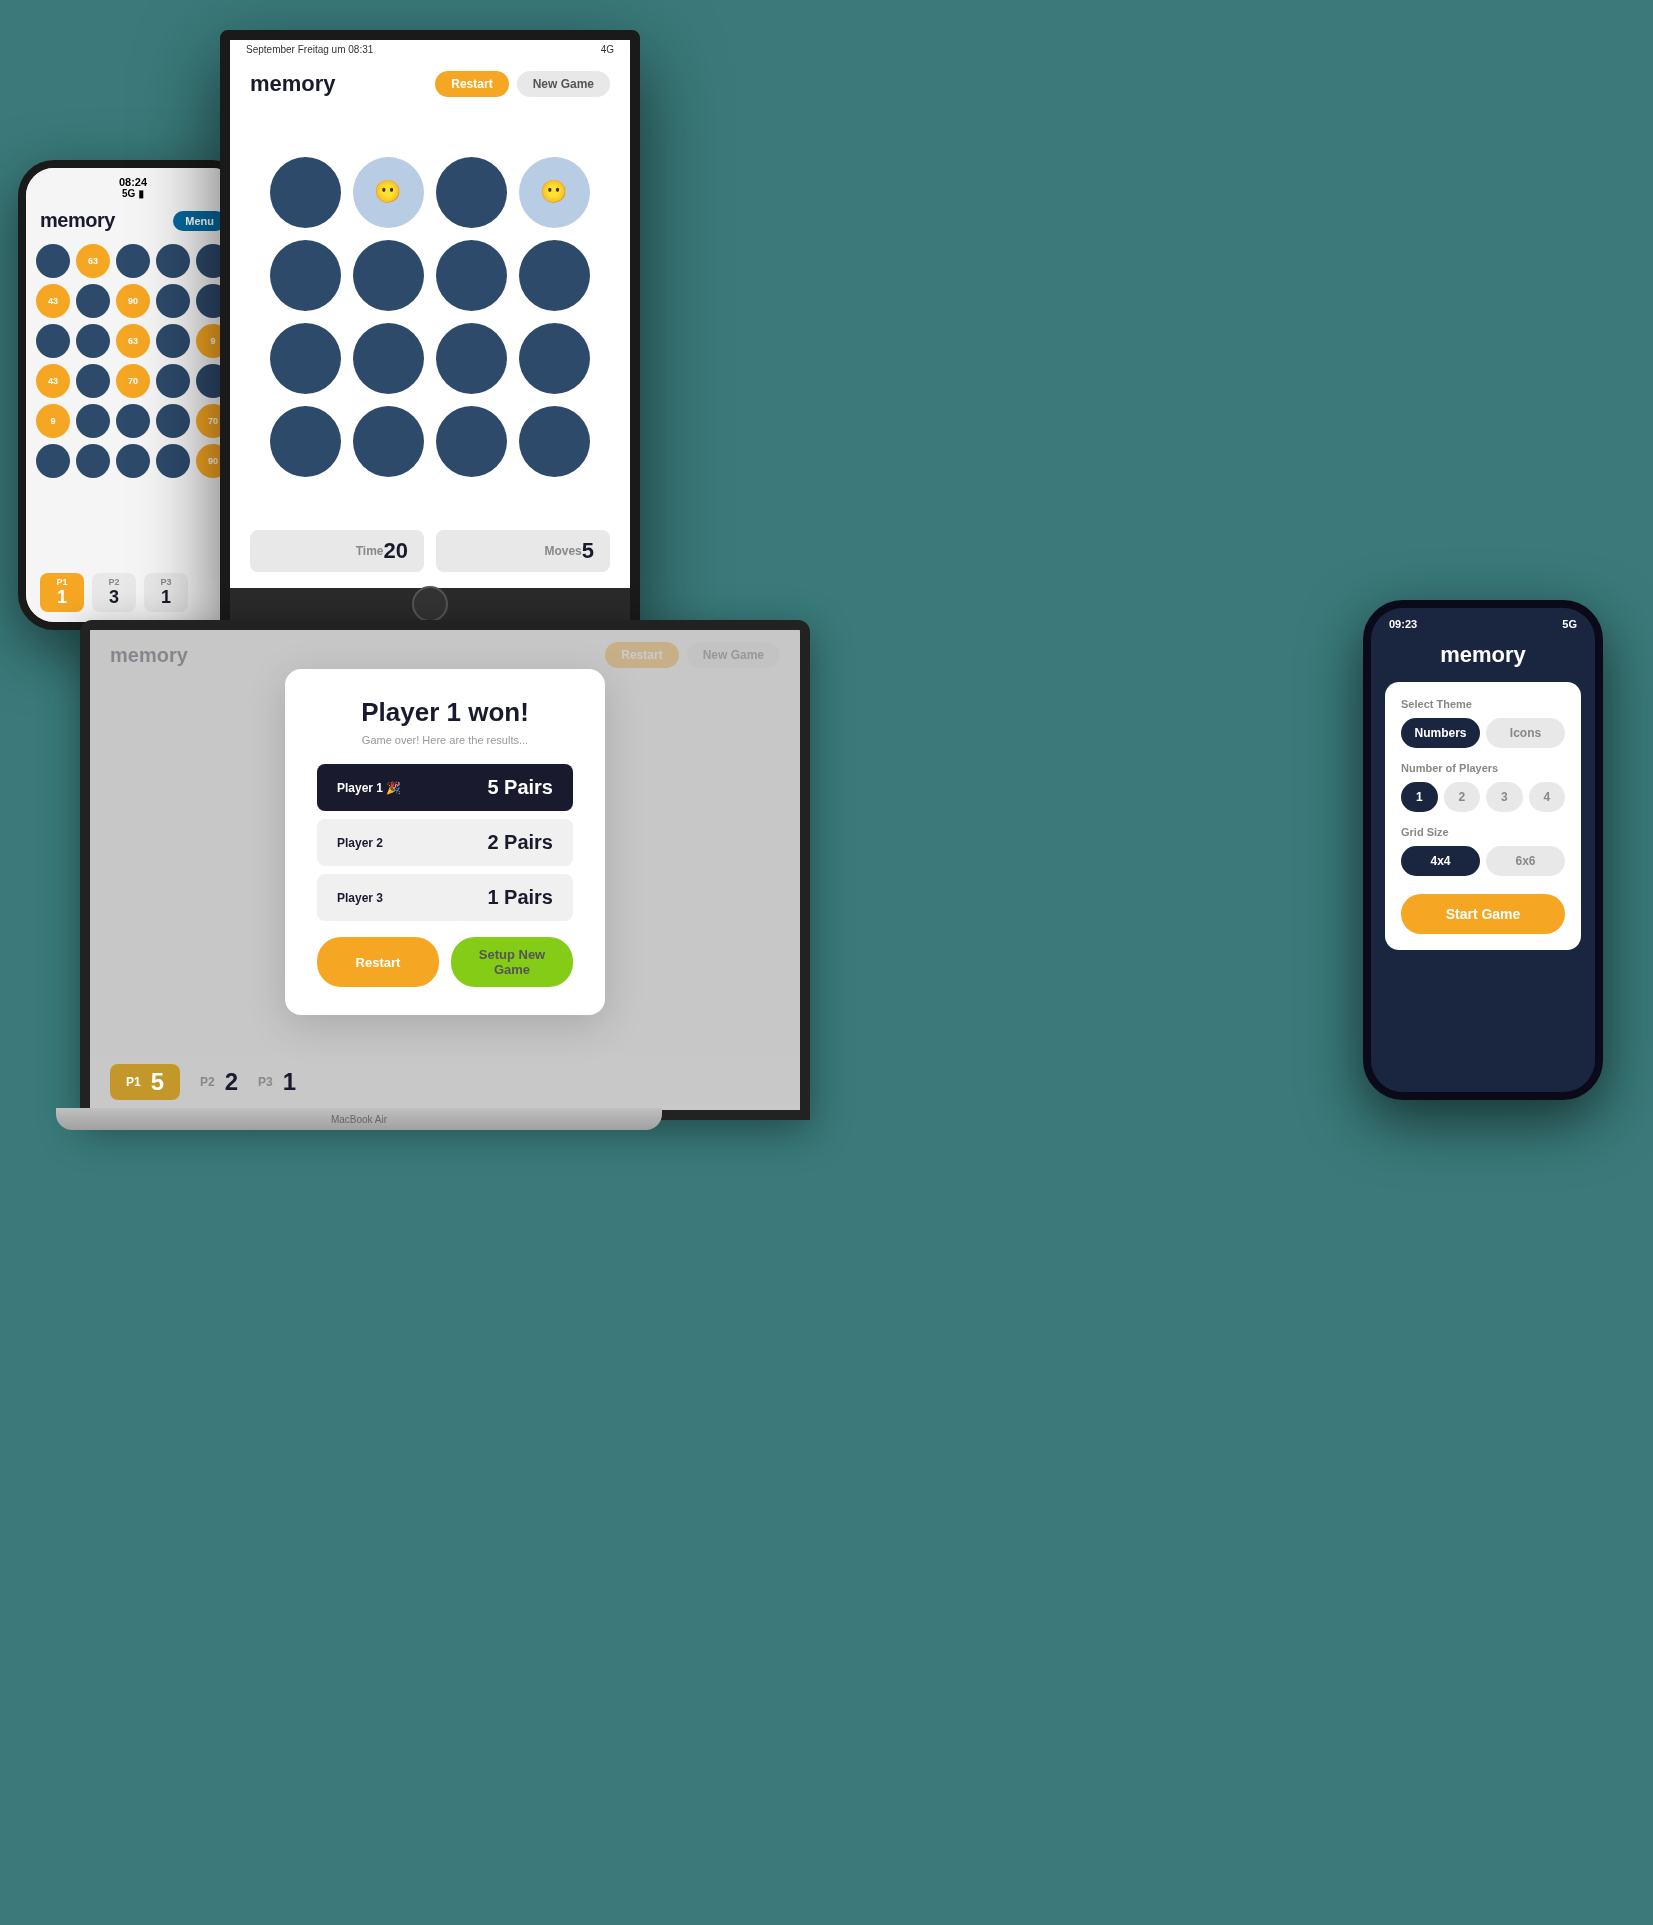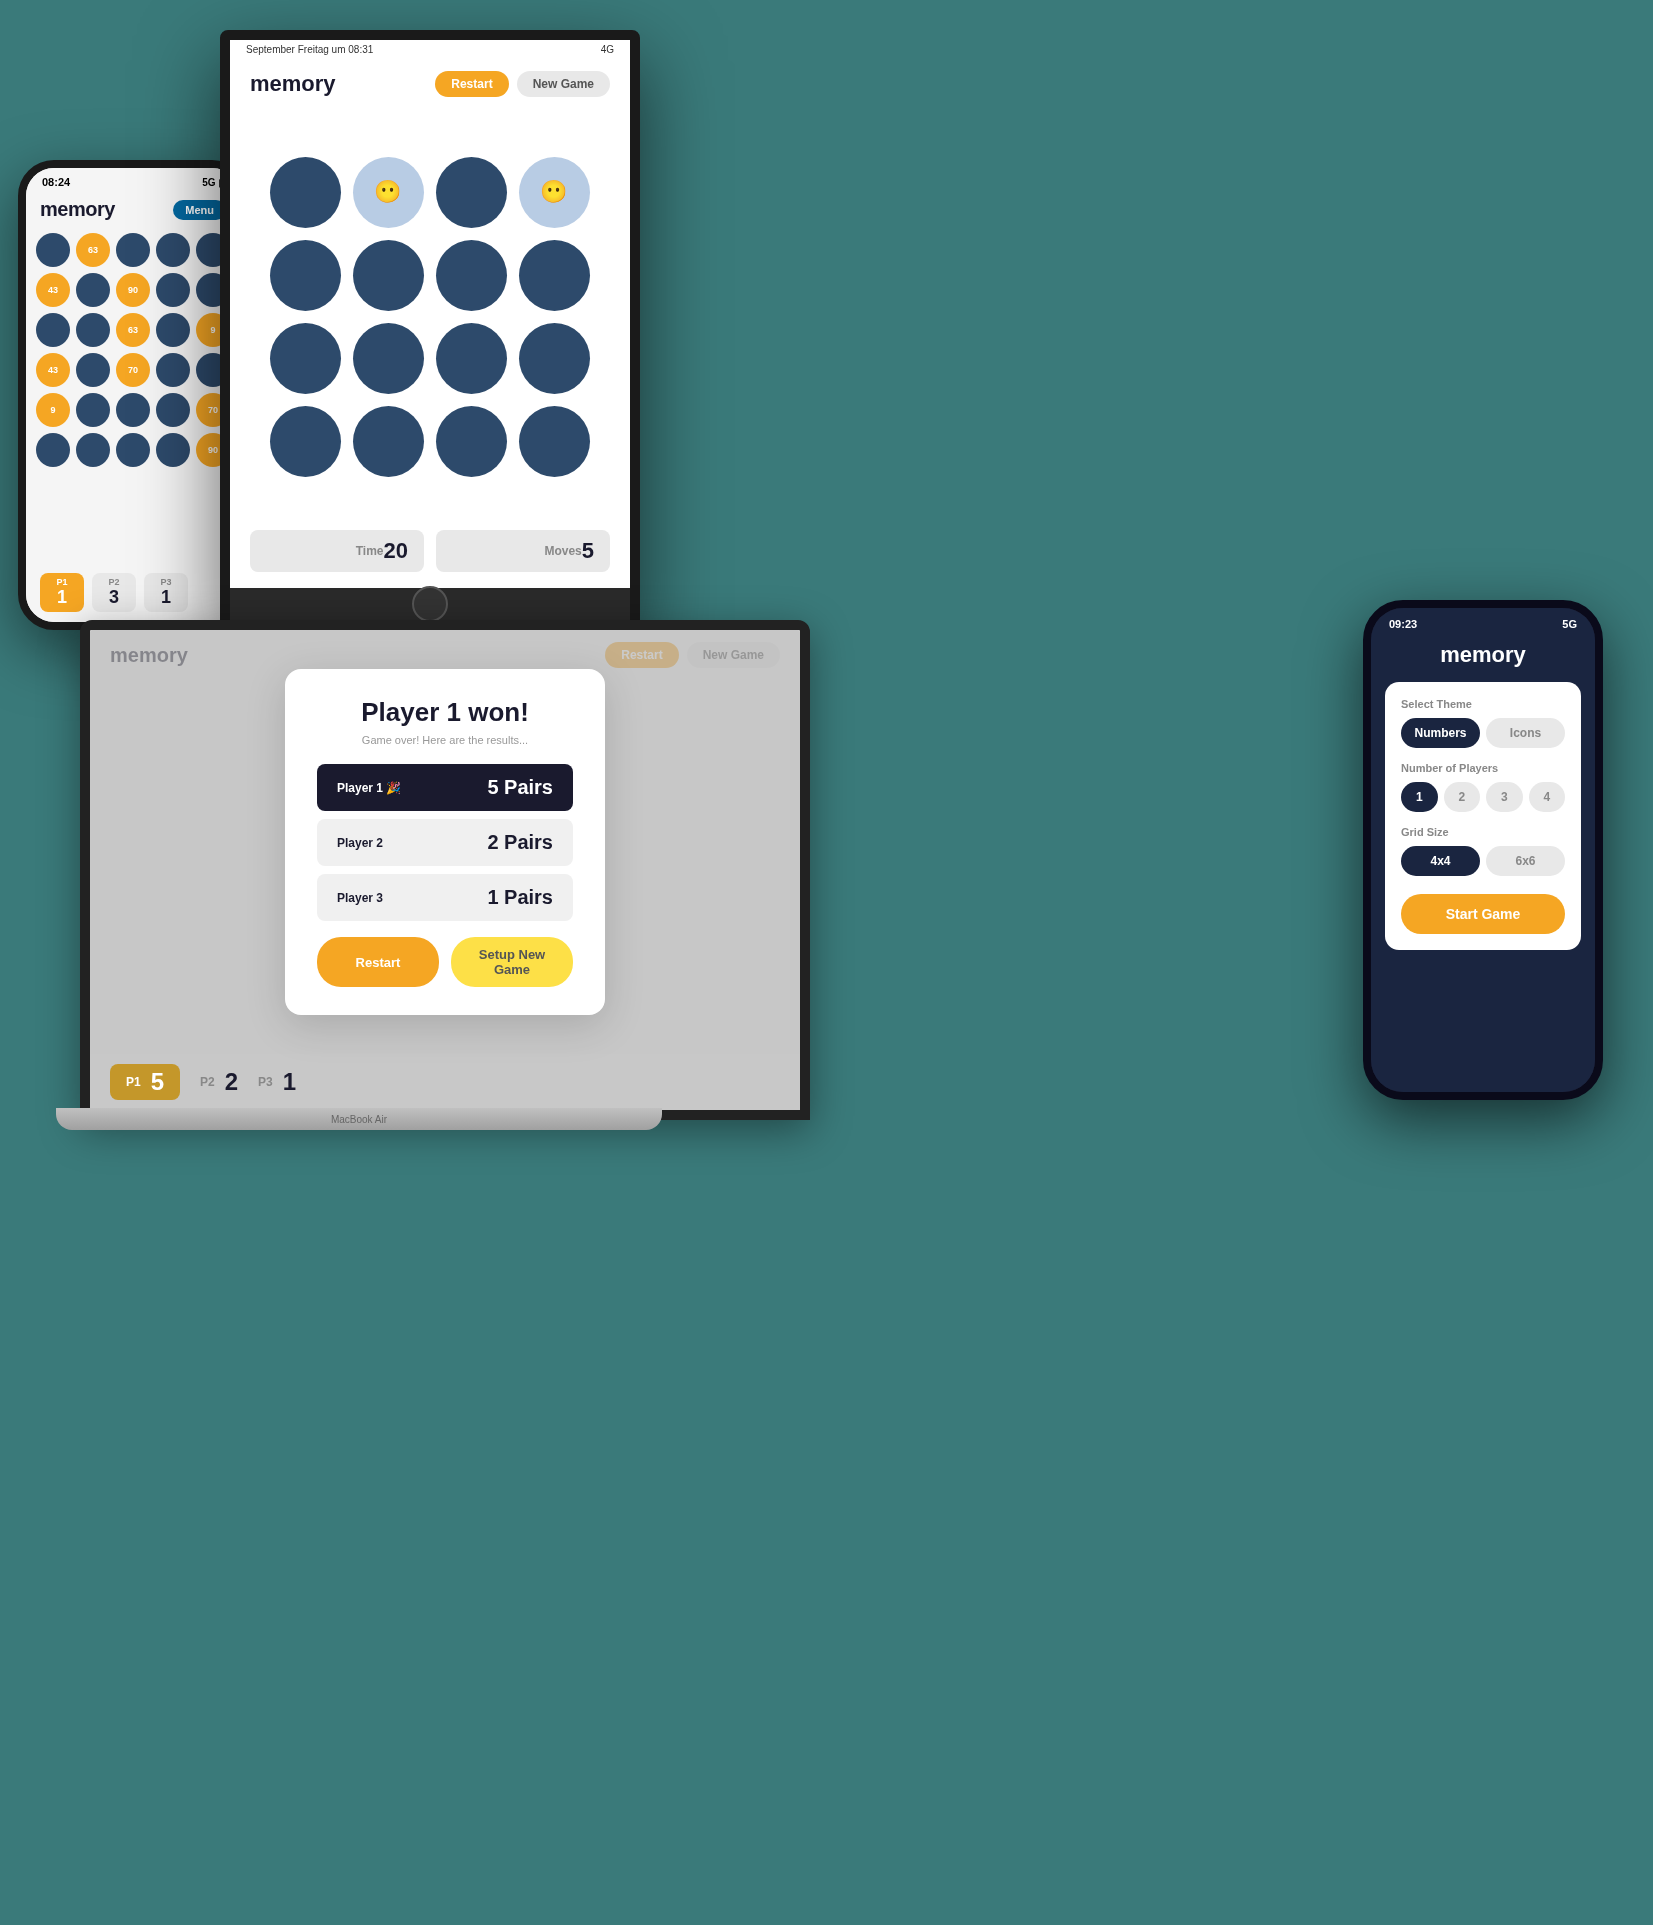--- a/index.html
+++ b/index.html
@@ -32,20 +32,21 @@
       flex-direction: column;
     }
     .iphone-status-bar {
       display: flex;
       justify-content: space-between;
       align-items: center;
       padding: 8px 16px 4px;
       font-size: 11px;
       font-weight: 600;
       color: #000;
+      flex-direction: column;
     }
     .iphone-status-right {
       display: flex;
       gap: 3px;
       align-items: center;
       font-size: 10px;
     }
     .iphone-header {
       display: flex;
       justify-content: space-between;
@@ -347,21 +348,21 @@
       background: #f5a623;
       color: #fff;
       border: none;
       border-radius: 24px;
       padding: 10px;
       font-size: 13px;
       font-weight: 700;
     }
     .btn-setup {
       flex: 1;
-      background: #fde047;
+      background: #84cc16;
       color: #555;
       border: none;
       border-radius: 24px;
       padding: 10px;
       font-size: 13px;
       font-weight: 700;
     }
     .macbook-bottom-scores {
       background: #c8c8c8;
       display: flex;

